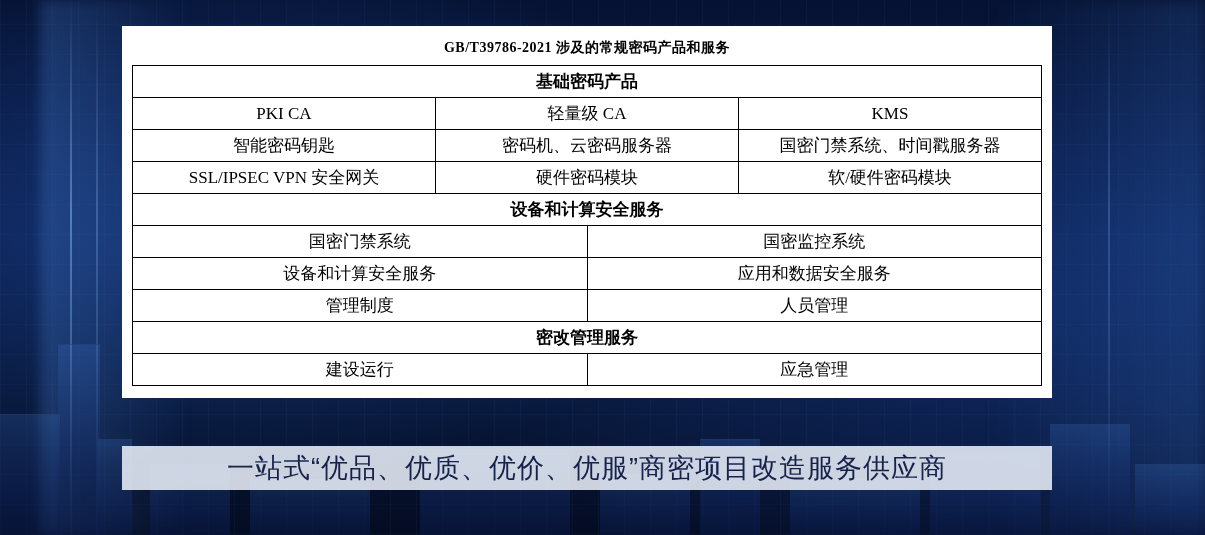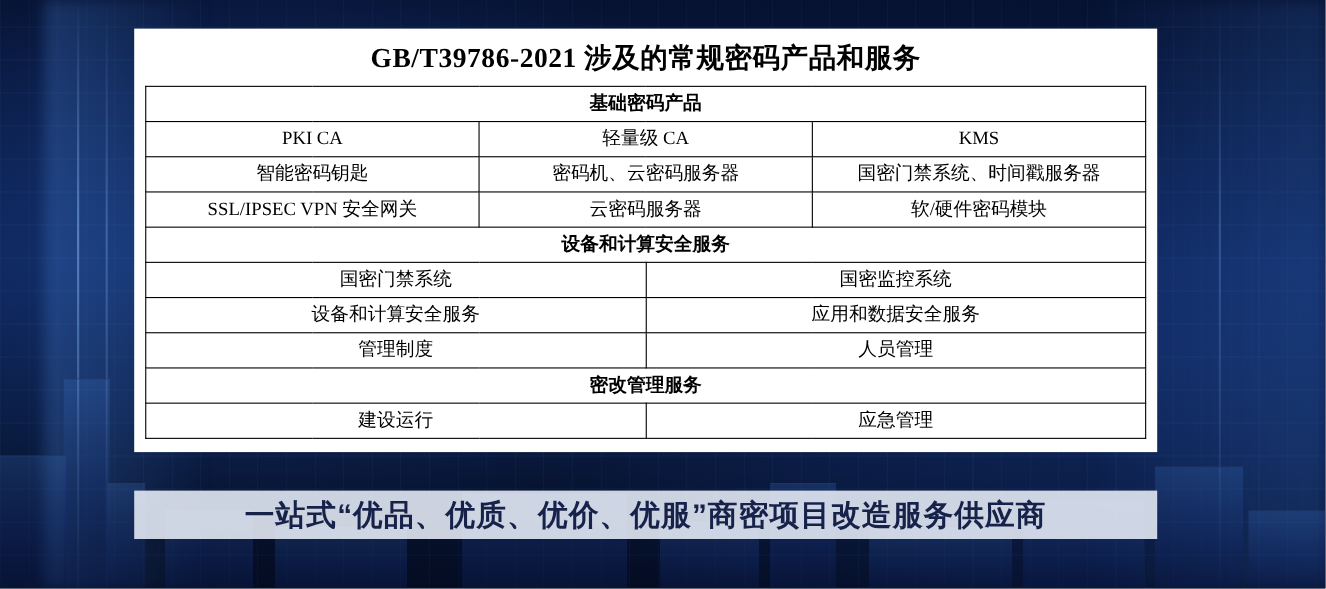--- a/index.html
+++ b/index.html
@@ -64,21 +64,21 @@
     position: absolute;
     left: 122px;
     top: 26px;
     width: 930px;
     background: #ffffff;
     padding: 8px 10px 12px 10px;
     box-sizing: border-box;
   }
   #title {
     text-align: center;
-    font-size: 25px;
+    font-size: 14px;
     font-weight: bold;
     color: #000;
     letter-spacing: 0.5px;
     padding: 6px 0 10px 0;
     line-height: 1.1;
   }
   table {
     border-collapse: collapse;
     width: 100%;
     table-layout: fixed;
@@ -106,21 +106,21 @@
     top: 446px;
     width: 930px;
     height: 44px;
     background: rgba(232,238,248,0.88);
     display: flex;
     align-items: center;
     justify-content: center;
   }
   #banner-text {
     font-family: "Liberation Sans", sans-serif;
-    font-weight: bold;
+    font-weight: normal;
     font-size: 27px;
     color: #16224a;
     letter-spacing: 1px;
     white-space: nowrap;
   }
 </style>
 </head>
 <body>
 
 <div id="slide">
@@ -158,21 +158,21 @@
             <td colspan="2">轻量级 CA</td>
             <td colspan="2">KMS</td>
           </tr>
           <tr>
             <td colspan="2">智能密码钥匙</td>
             <td colspan="2">密码机、云密码服务器</td>
             <td colspan="2">国密门禁系统、时间戳服务器</td>
           </tr>
           <tr>
             <td colspan="2">SSL/IPSEC VPN 安全网关</td>
-            <td colspan="2">云密码服务器</td>
+            <td colspan="2">硬件密码模块</td>
             <td colspan="2">软/硬件密码模块</td>
           </tr>
           <tr>
             <td class="section" colspan="6">设备和计算安全服务</td>
           </tr>
           <tr>
             <td colspan="3">国密门禁系统</td>
             <td colspan="3">国密监控系统</td>
           </tr>
           <tr>

